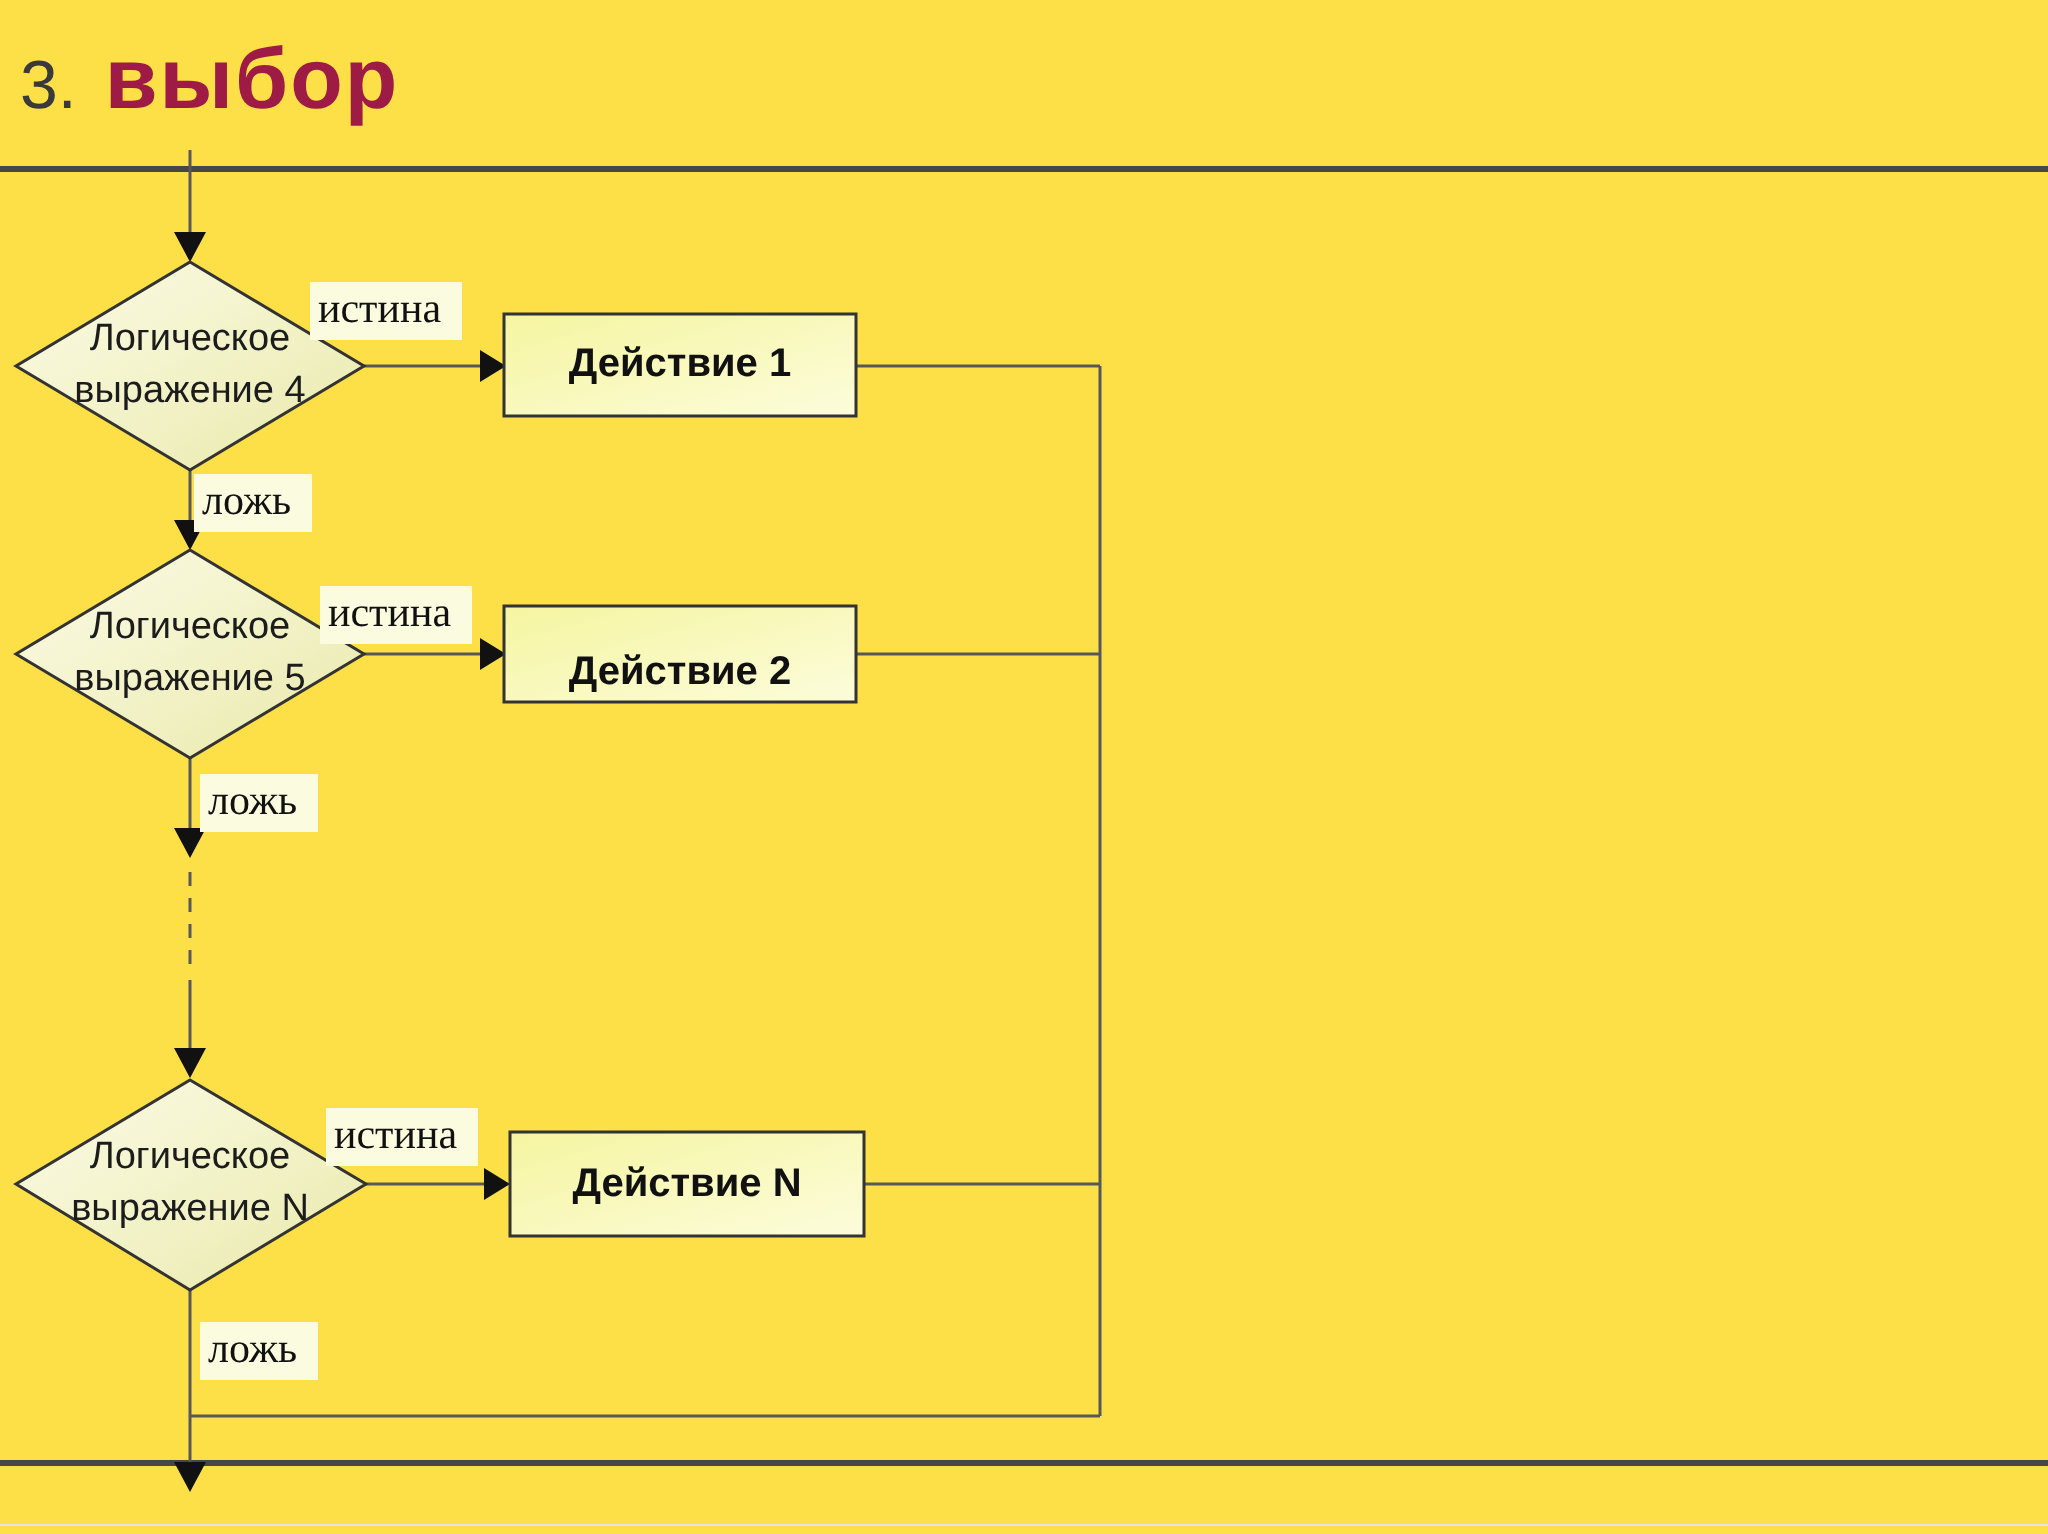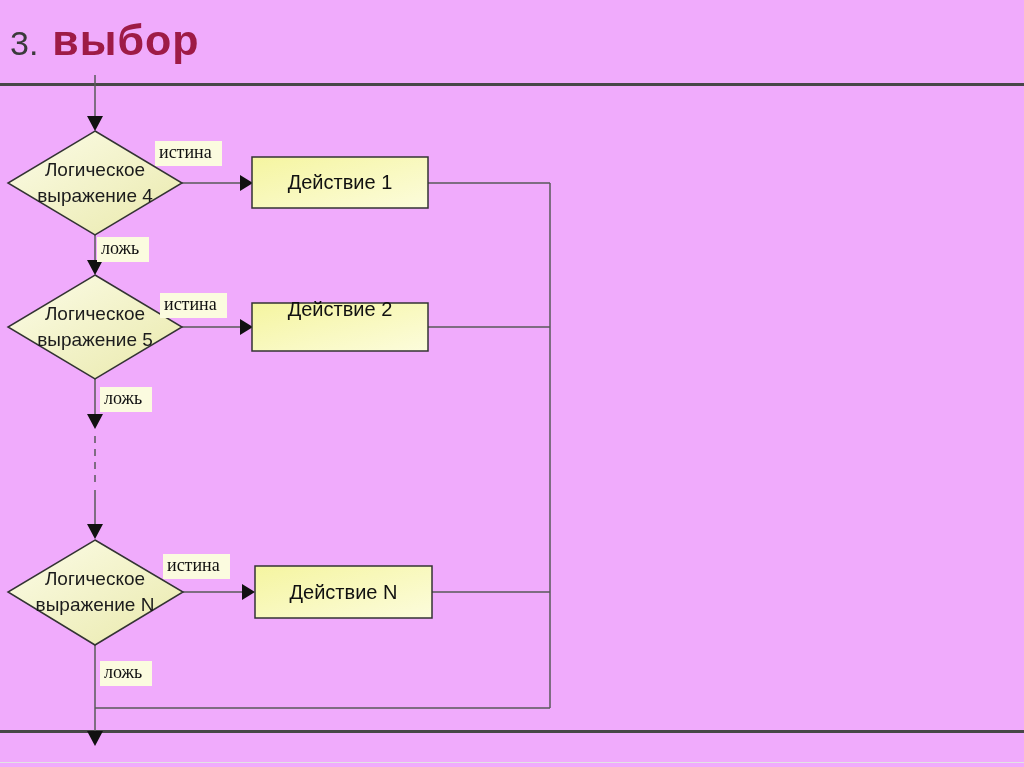--- a/index.html
+++ b/index.html
@@ -1,41 +1,41 @@
 <!DOCTYPE html>
 <html><head>
 <meta charset="utf-8">
 <style>
   html,body{margin:0;padding:0;background:#fff;}
   #canvas{
-    position:relative;width:1024px;height:767px;background:#f0abfc;overflow:hidden;
+    position:relative;width:1024px;height:767px;background:#fde047;overflow:hidden;
     font-family:"Liberation Sans",sans-serif;
   }
   
   #title{position:absolute;left:10px;top:16px;white-space:nowrap;}
   #title .num{font-size:34px;color:#3a3a3a;font-weight:400;vertical-align:baseline;}
   #title .word{font-size:43px;color:#9e1b46;font-weight:700;margin-left:14px;letter-spacing:1px;}
   
   .rule{position:absolute;left:0;width:1024px;height:3px;background:#474747;}
   #rule-top{top:83px;}
   #rule-bottom{top:730px;}
   #rule-faint{position:absolute;left:0;top:762px;width:1024px;height:1px;background:#e3e3e3;}
   
   #diagram-svg{position:absolute;left:0;top:0;}
   
   .cond-label{
     position:absolute;display:flex;align-items:center;justify-content:center;text-align:center;
     font-size:19px;line-height:1.35;color:#1c1c1c;
   }
   .action-label{
     position:absolute;display:flex;align-items:center;justify-content:center;text-align:center;
-    font-size:20px;font-weight:400;color:#111;
+    font-size:20px;font-weight:700;color:#111;
   }
   .branch-label{
-    position:absolute;font-family:"Liberation Serif",serif;font-size:18px;color:#111;
+    position:absolute;font-family:"Liberation Serif",serif;font-size:21px;color:#111;
     background:#fbfbdf;padding:1px 10px 3px 4px;white-space:nowrap;
   }
 </style>
 </head>
 <body>
 
 <div id="canvas">
 
   <div id="title">
     <span class="num">3.</span><span class="word">выбор</span>
@@ -118,21 +118,21 @@
   </div>
   <div class="branch-label" style="left:155px;top:141px;">истина</div>
   <div class="action-label" style="left:252px;top:157px;width:176px;height:51px;">Действие 1</div>
   <div class="branch-label" style="left:97px;top:237px;">ложь</div>
 
   <div class="cond-label" style="left:10px;top:284px;width:170px;height:86px;">
     <span><span>Логическое</span><br>
     <span>выражение 5</span></span>
   </div>
   <div class="branch-label" style="left:160px;top:293px;">истина</div>
-  <div class="action-label" style="left:252px;top:285px;width:176px;height:48px;">Действие 2</div>
+  <div class="action-label" style="left:252px;top:312px;width:176px;height:48px;">Действие 2</div>
   <div class="branch-label" style="left:100px;top:387px;">ложь</div>
 
   <div class="cond-label" style="left:10px;top:549px;width:170px;height:86px;">
     <span><span>Логическое</span><br>
     <span>выражение N</span></span>
   </div>
   <div class="branch-label" style="left:163px;top:554px;">истина</div>
   <div class="action-label" style="left:255px;top:566px;width:177px;height:52px;border-radius:15px;">Действие N</div>
   <div class="branch-label" style="left:100px;top:661px;">ложь</div>
 

